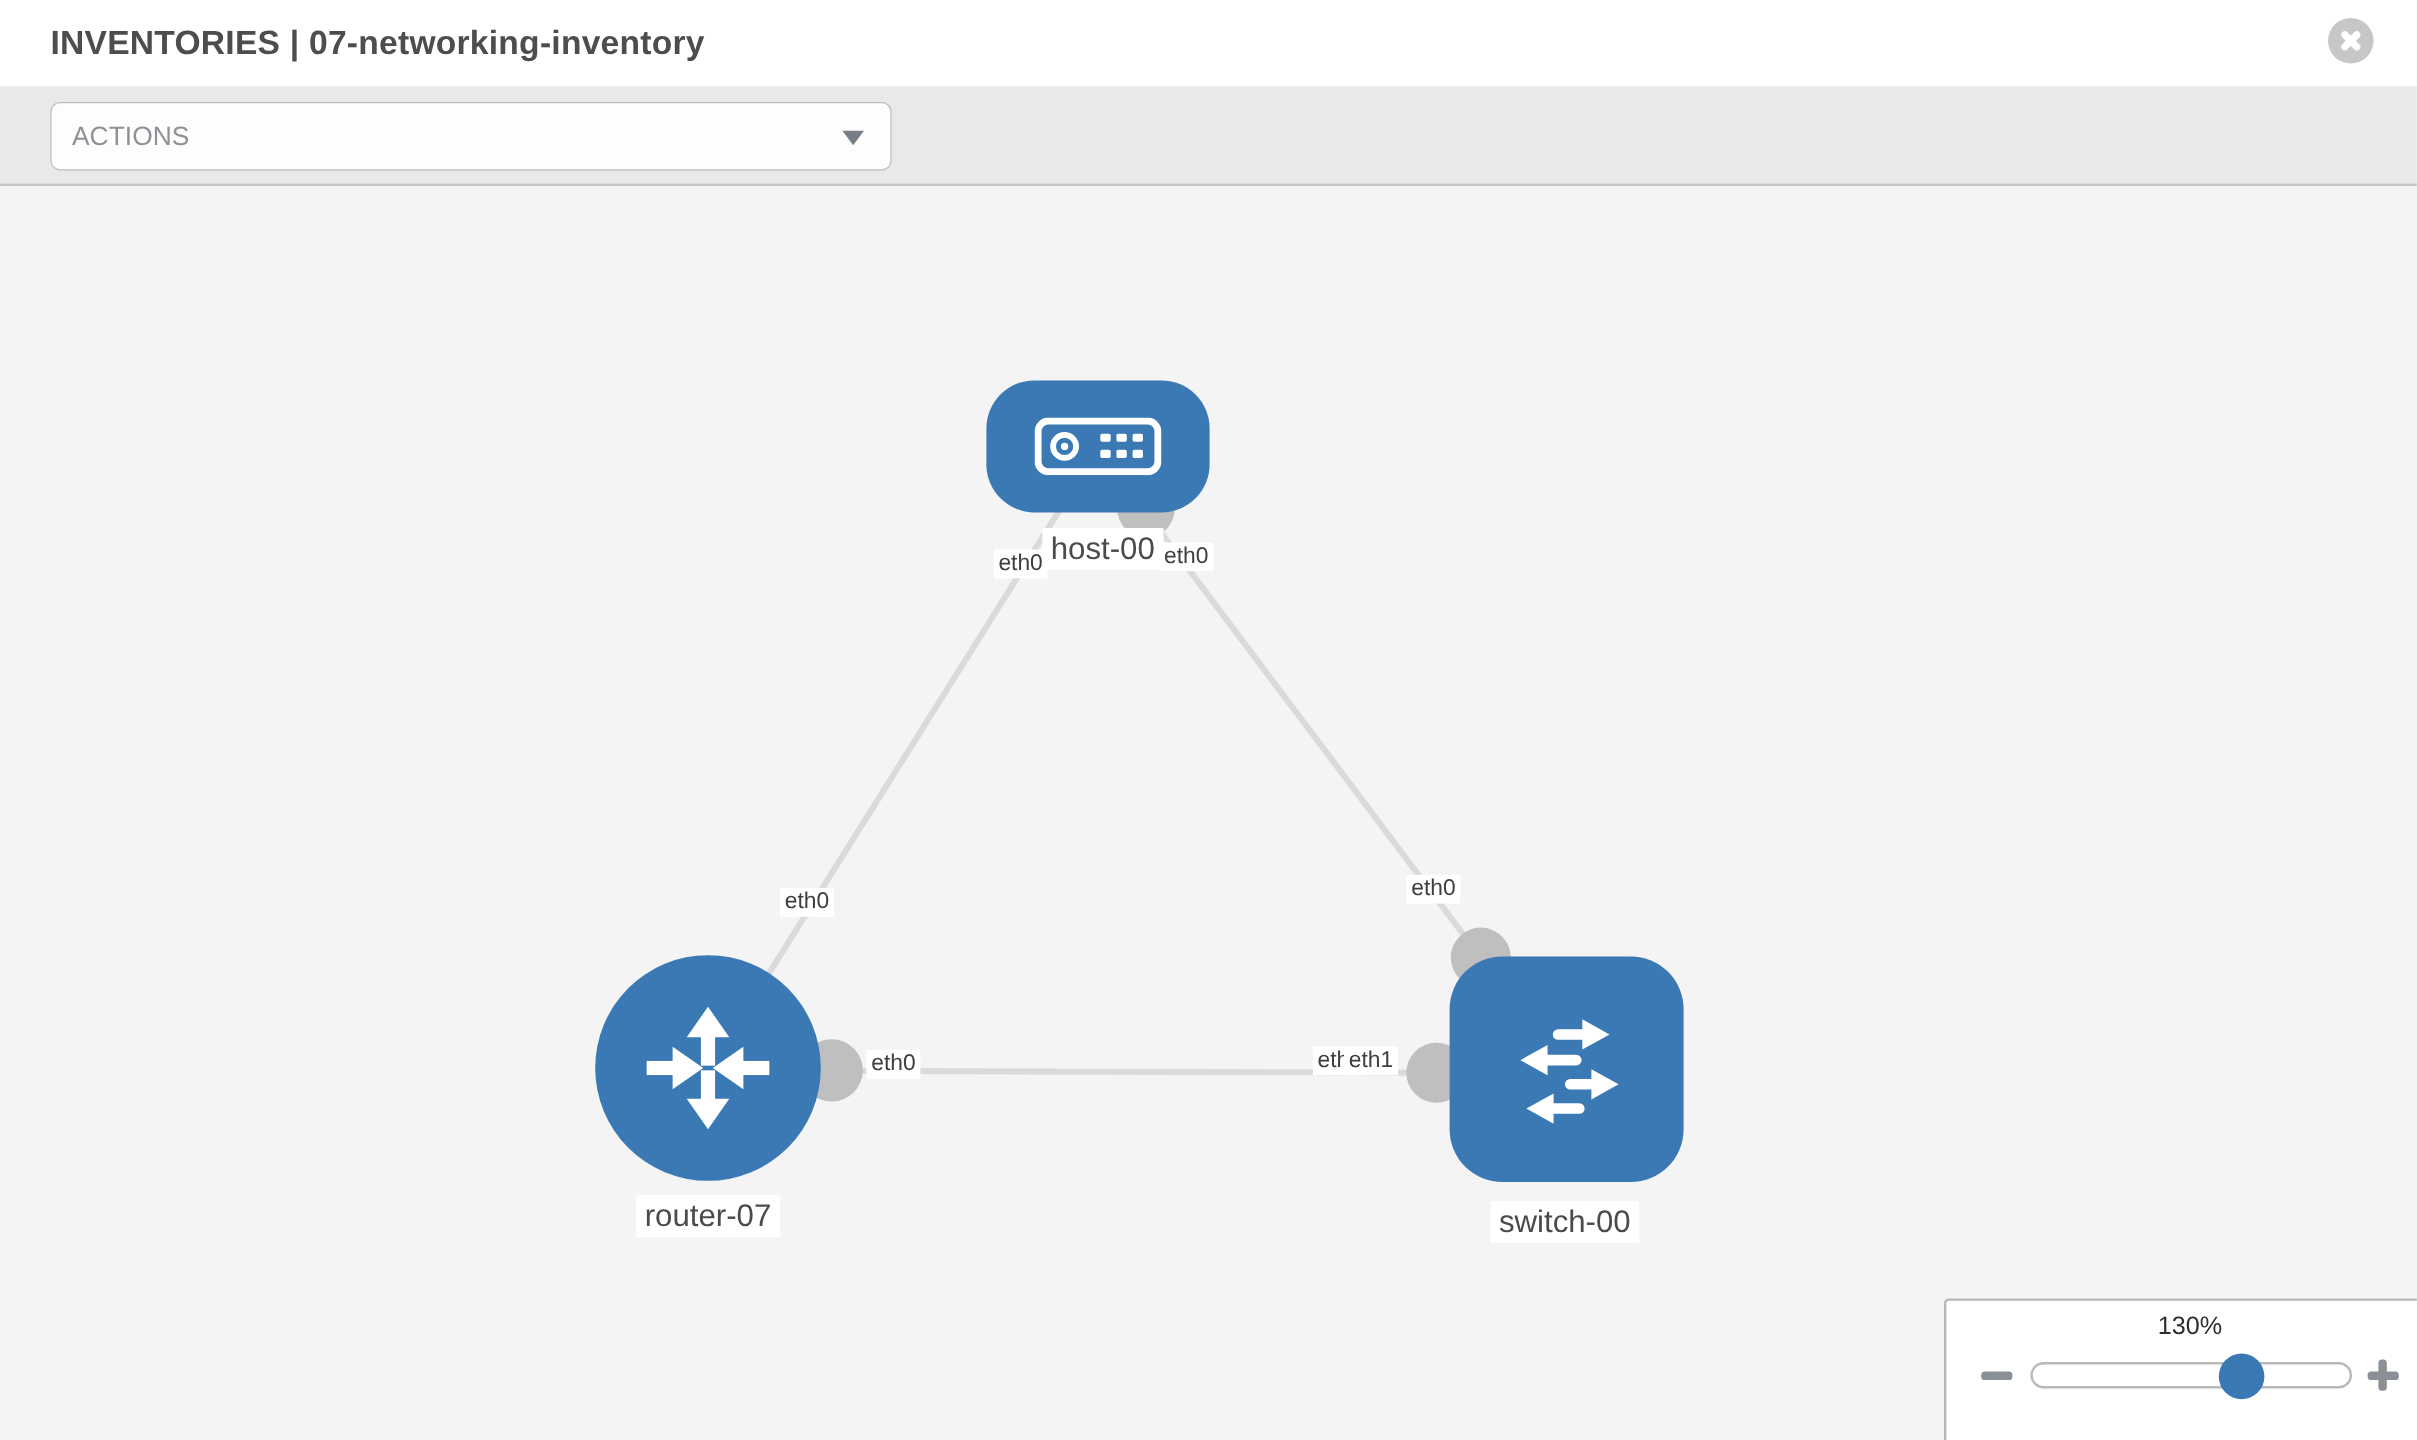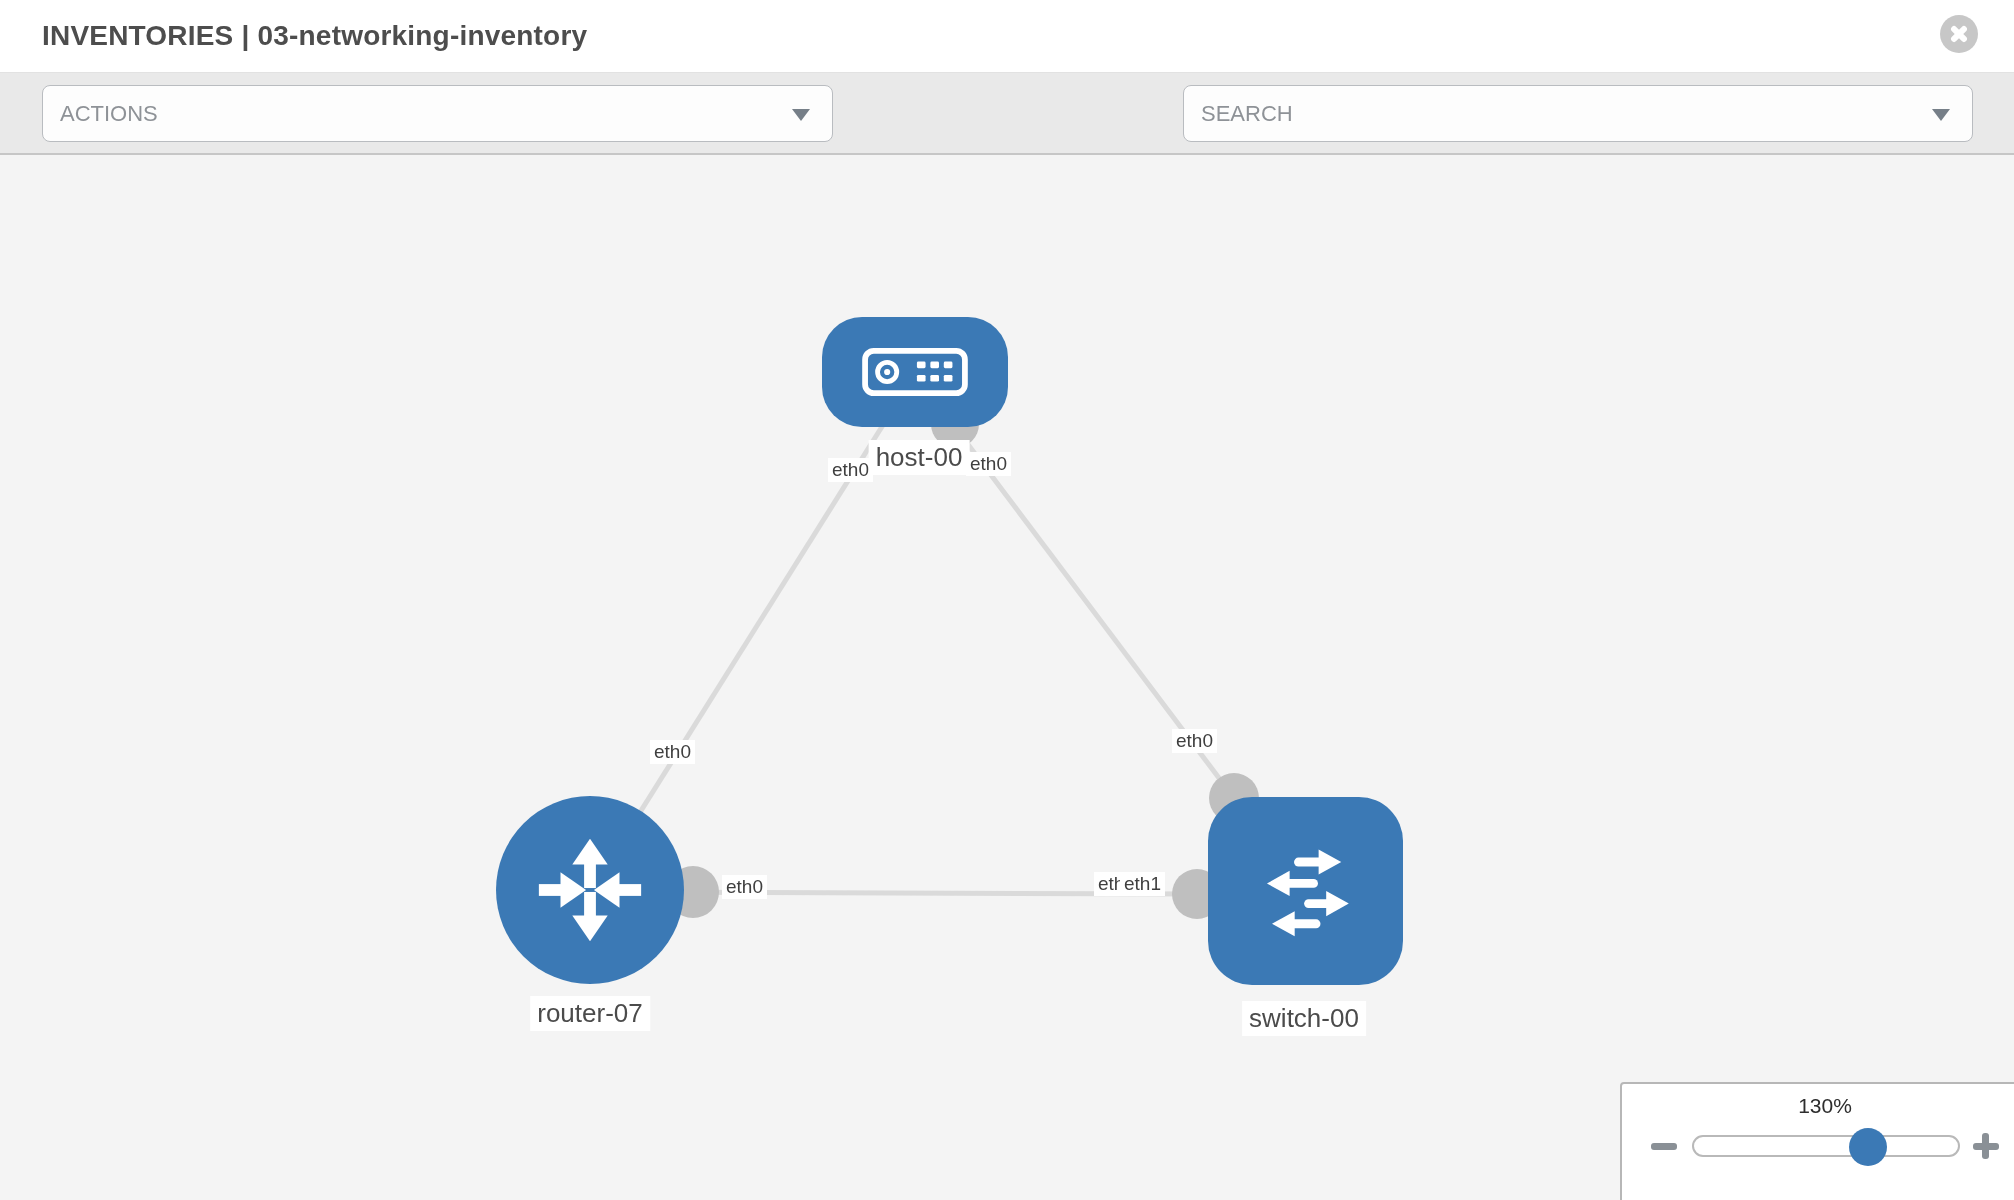--- a/index.html
+++ b/index.html
@@ -36,21 +36,21 @@
     border:1px solid #b9bcc0;border-radius:8px;box-sizing:border-box;cursor:pointer;
   }
   .dropdown .dd-label{
     position:absolute;left:17px;top:0;line-height:55px;font-size:22px;color:#8e9297;
   }
   .caret-down{
     position:absolute;right:22px;top:23px;width:0;height:0;
     border-left:9px solid transparent;border-right:9px solid transparent;
     border-top:12px solid #767f88;
   }
-  .dd-actions{left:42px;width:791px;}
+  .dd-actions{left:42px;width:701px;}
   .dd-search{left:1183px;width:790px;}
   .tool-icon{position:absolute;top:93px;width:40px;height:40px;cursor:pointer;}
   .tool-icon svg{width:100%;height:100%;}
   .icon-wrench{left:1046px;}
   .icon-key{left:1114px;}
   
   .canvas{
     position:absolute;left:0;top:155px;width:1764px;height:1045px;background:#f4f4f4;
   }
   .links-svg{position:absolute;left:0;top:0;}
@@ -96,21 +96,21 @@
   }
   .zoom-thumb{
     position:absolute;left:155px;top:-9px;width:38px;height:38px;border-radius:50%;
     background:#3b79b5;cursor:grab;
   }
 </style>
 </head>
 <body>
 
 <div class="header">
-  <div class="header-title">INVENTORIES | 03-networking-inventory</div>
+  <div class="header-title">INVENTORIES | 07-networking-inventory</div>
   <div class="close-btn">
     <div class="bar b1"></div>
     <div class="bar b2"></div>
   </div>
 </div>
 
 <div class="toolbar">
   <div class="dropdown dd-actions">
     <span class="dd-label">ACTIONS</span>
     <span class="caret-down"></span>
@@ -124,24 +124,20 @@
 
   <div class="tool-icon icon-key">
     <svg viewBox="0 0 48 48" fill="none" stroke="#6e7a84">
       <circle cx="14" cy="14" r="8.5" stroke-width="6"></circle>
       <path d="M20 20 L38 38" stroke-width="7" stroke-linecap="round"></path>
       <path d="M32.5 32.5 L39 26.5" stroke-width="5.5" stroke-linecap="round"></path>
       <path d="M38 38 L44.5 32" stroke-width="5.5" stroke-linecap="round"></path>
     </svg>
   </div>
 
-  <div class="dropdown dd-search">
-    <span class="dd-label">SEARCH</span>
-    <span class="caret-down"></span>
-  </div>
 </div>
 
 <div class="canvas">
 
   <svg class="links-svg" width="2014" height="1045" viewBox="0 0 2014 1045">
     <line x1="915" y1="219" x2="590" y2="737" stroke="#dadada" stroke-width="5"></line>
     <line x1="915" y1="219" x2="1234" y2="643" stroke="#dadada" stroke-width="5"></line>
     <line x1="590" y1="737" x2="1197" y2="739" stroke="#dadada" stroke-width="5"></line>
     <circle cx="955" cy="269" r="24" fill="#bfbfbf"></circle>
     <circle cx="693" cy="737" r="26" fill="#bfbfbf"></circle>

